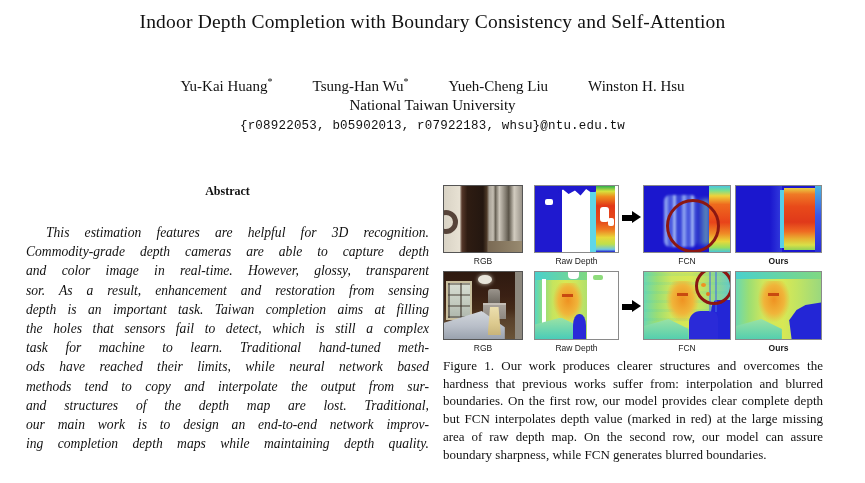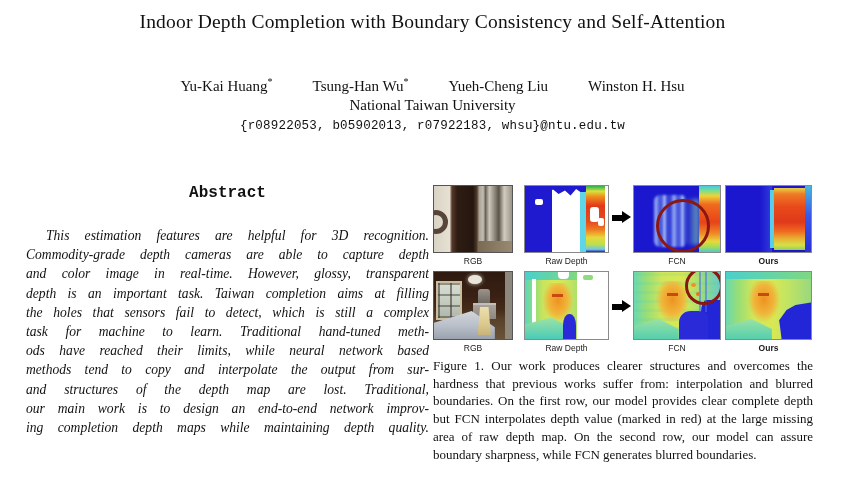--- a/index.html
+++ b/index.html
@@ -32,33 +32,32 @@
   .email {
     position: absolute; top: 119px; left: 0; width: 100%;
     text-align: center;
     font-family: "Liberation Mono", monospace;
     font-size: 12.5px; letter-spacing: 0.2px;
   }
 
   
   .left-col { position: absolute; left: 26px; top: 180px; width: 403px; }
   .abstract-heading {
-    text-align: center; font-weight: bold; font-size: 16px;
+    text-align: center; font-weight: bold; font-size: 12px;
     margin: 4px 0 0 0;
-    font-family: Liberation Mono, monospace;
   }
   .abstract-lines { margin-top: 24px; font-style: italic; font-size: 13.6px; }
   .abs-line {
     height: 19.2px; line-height: 19.2px; overflow: hidden;
     text-align: justify; text-align-last: justify;
   }
   .abs-line.first { text-indent: 20px; }
 
   
-  .fig { position: absolute; left: 433px; top: 180px; width: 380px; height: 303px; }
+  .fig { position: absolute; left: 443px; top: 180px; width: 380px; height: 303px; }
   .fig-img {
     position: absolute; overflow: hidden;
     border: 1px solid #8a8a8a; background: #fff;
   }
   .row1 { top: 5px; height: 68px; }
   .row2 { top: 91px; height: 69px; }
   .c1 { left: 0; width: 80px; }
   .c2 { left: 91px; width: 85px; }
   .c3 { left: 200px; width: 88px; }
   .c4 { left: 292px; width: 87px; font-weight: bold; }
@@ -231,20 +230,21 @@
 
   <div class="affiliation">National Taiwan University</div>
   <div class="email">{r08922053, b05902013, r07922183, whsu}@ntu.edu.tw</div>
 
   <div class="left-col">
     <div class="abstract-heading">Abstract</div>
     <div class="abstract-lines">
       <div class="abs-line first">This estimation features are helpful for 3D recognition.</div>
       <div class="abs-line">Commodity-grade depth cameras are able to capture depth</div>
       <div class="abs-line">and color image in real-time. However, glossy, transparent</div>
+      <div class="abs-line">sor. As a result, enhancement and restoration from sensing</div>
       <div class="abs-line">depth is an important task. Taiwan completion aims at filling</div>
       <div class="abs-line">the holes that sensors fail to detect, which is still a complex</div>
       <div class="abs-line">task for machine to learn. Traditional hand-tuned meth-</div>
       <div class="abs-line">ods have reached their limits, while neural network based</div>
       <div class="abs-line">methods tend to copy and interpolate the output from sur-</div>
       <div class="abs-line">and structures of the depth map are lost. Traditional,</div>
       <div class="abs-line">our main work is to design an end-to-end network improv-</div>
       <div class="abs-line">ing completion depth maps while maintaining depth quality.</div>
     </div>
   </div>

